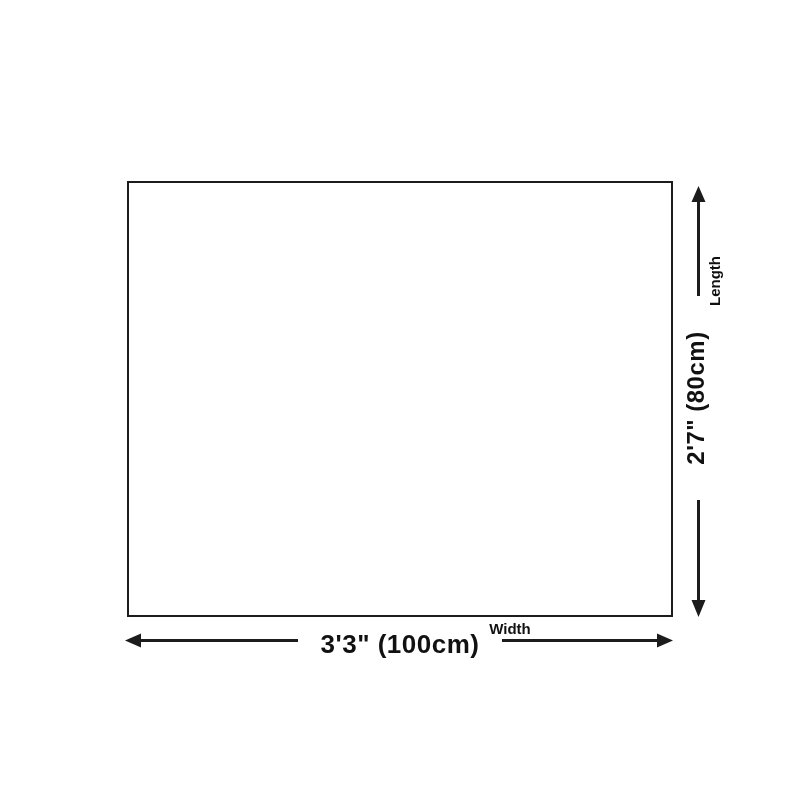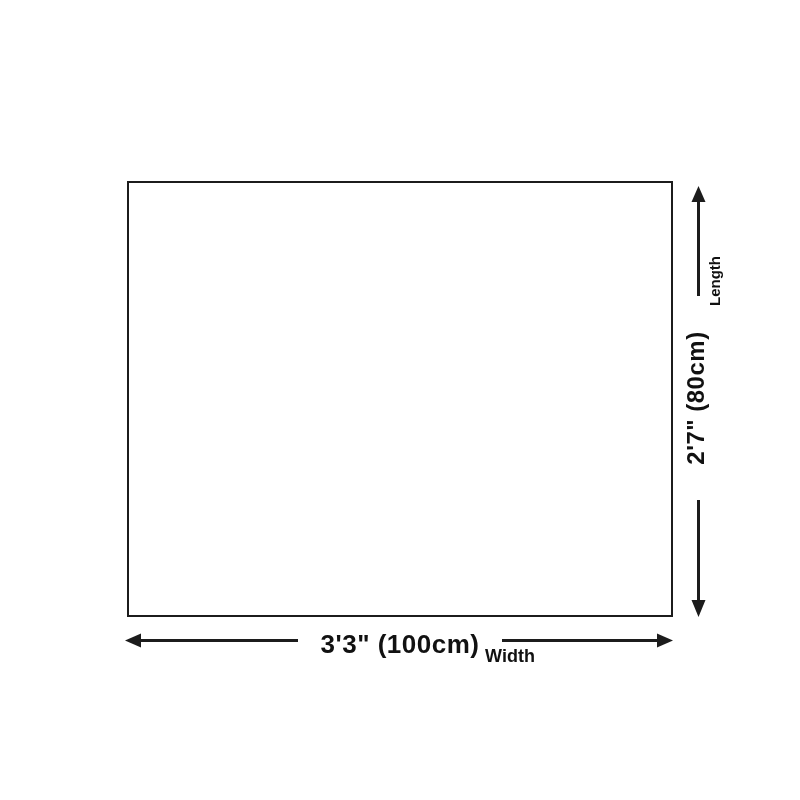--- a/index.html
+++ b/index.html
@@ -42,22 +42,22 @@
   }
   .h-dim-value {
     left: 400px;
     top: 644px;
     font-size: 26px;
     transform: translate(-50%, -50%);
     letter-spacing: 0.5px;
   }
   .h-dim-axis {
     left: 510px;
-    top: 656px;
-    font-size: 18px;
+    top: 628px;
+    font-size: 15px;
     transform: translate(-50%, -50%);
   }
   .v-dim-value {
     left: 696px;
     top: 398px;
     font-size: 24px;
     transform: translate(-50%, -50%) rotate(-90deg);
     letter-spacing: 0.5px;
   }
   .v-dim-axis {

